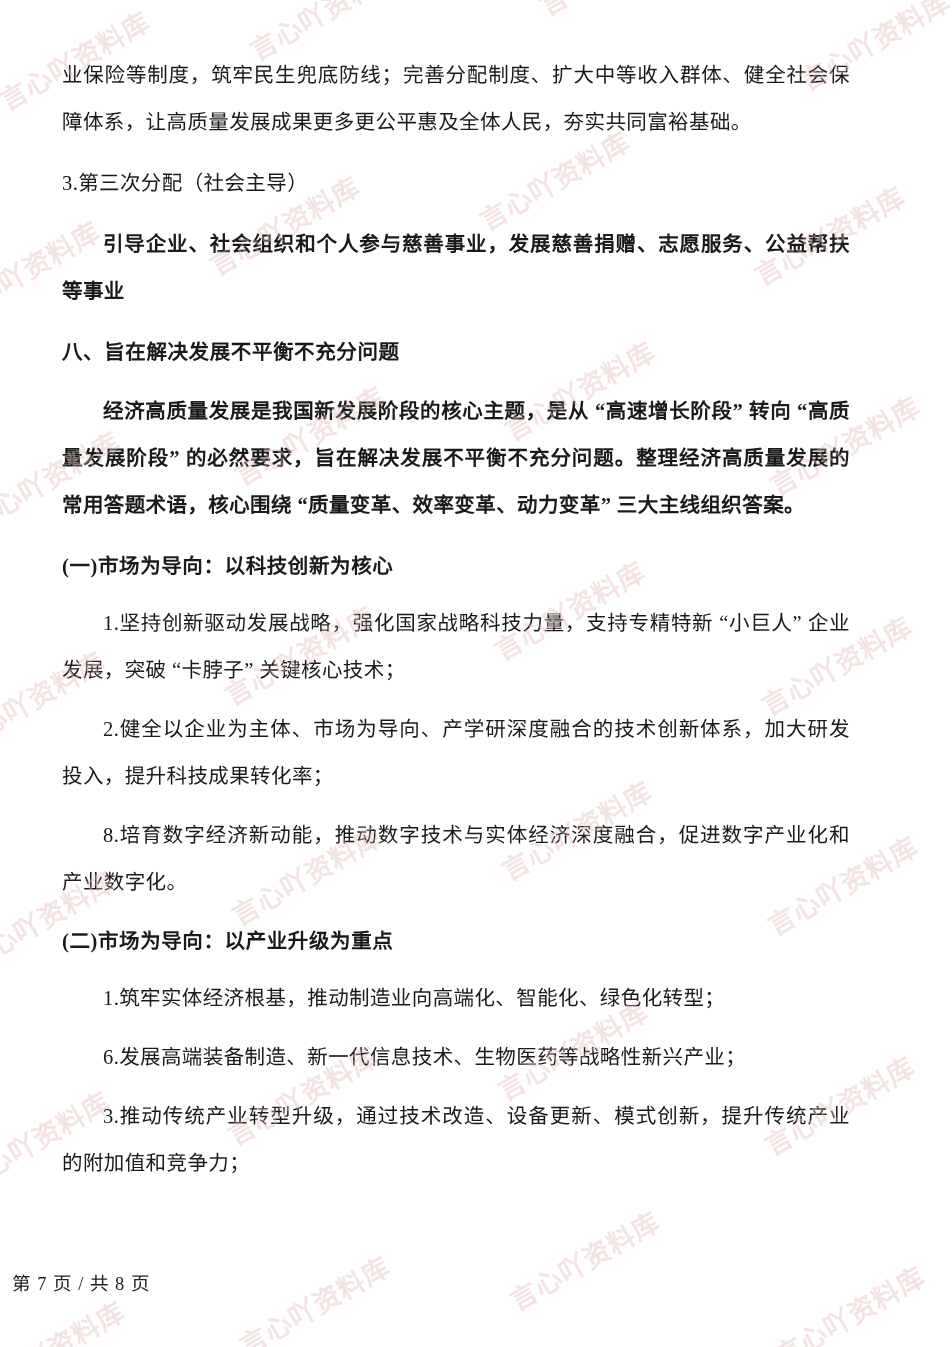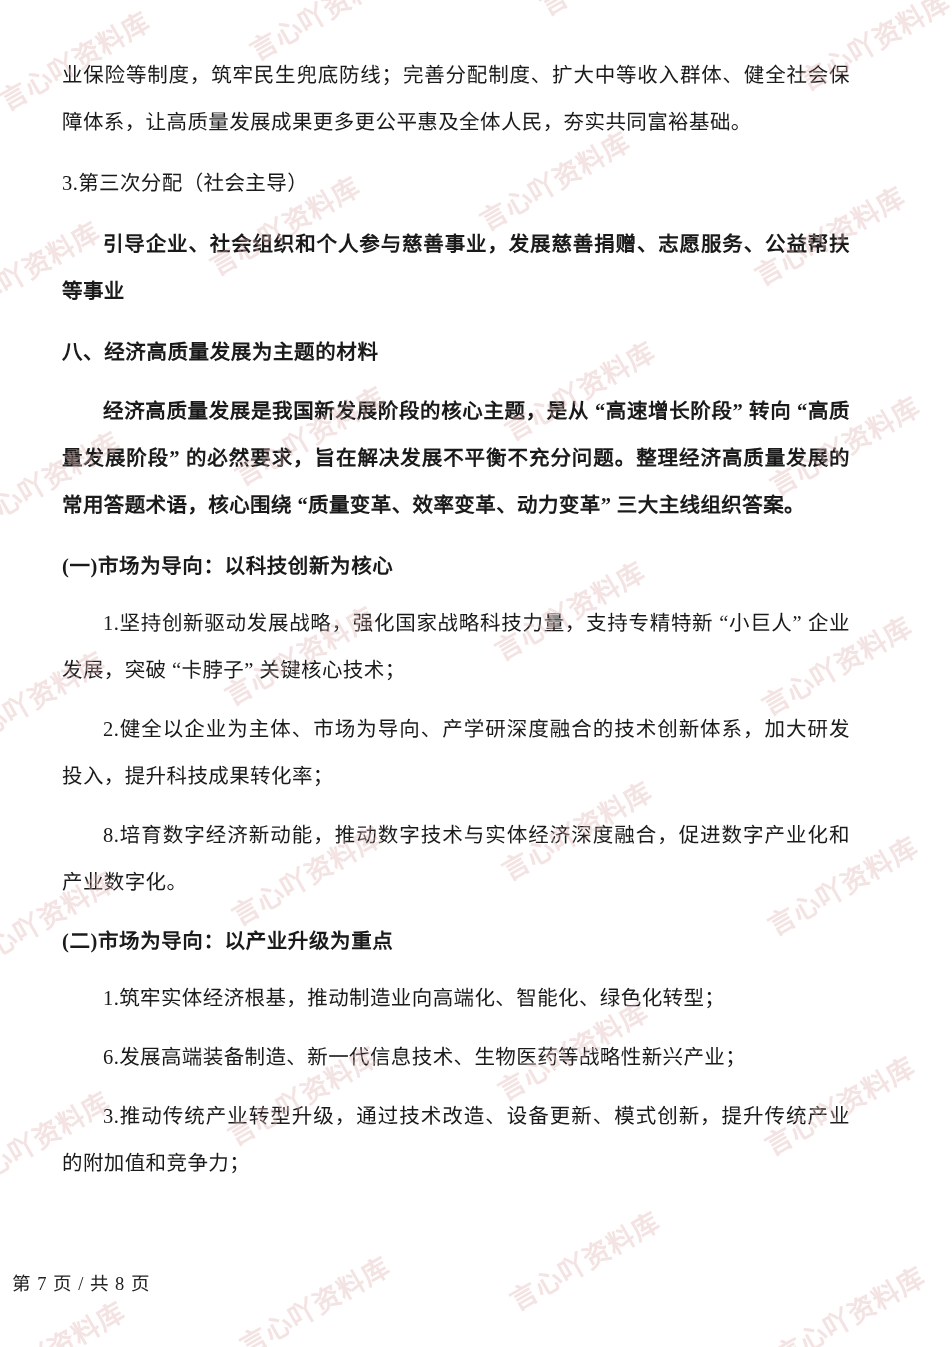--- a/index.html
+++ b/index.html
@@ -148,21 +148,21 @@
 <div id="page">
 
   <div class="doc-body">
 
     <p class="para-cont">业保险等制度，筑牢民生兜底防线；完善分配制度、扩大中等收入群体、健全社会保障体系，让高质量发展成果更多更公平惠及全体人民，夯实共同富裕基础。</p>
 
     <p class="noindent" style="margin-bottom:14px;">3.第三次分配（社会主导）</p>
 
     <p class="para">引导企业、社会组织和个人参与慈善事业，发展慈善捐赠、志愿服务、公益帮扶等事业</p>
 
-    <p class="heading">八、经济高质量发展为主题的材料</p>
+    <p class="heading">八、旨在解决发展不平衡不充分问题</p>
 
     <p class="para">经济高质量发展是我国新发展阶段的核心主题，是从 “高速增长阶段” 转向 “高质量发展阶段” 的必然要求，旨在解决发展不平衡不充分问题。整理经济高质量发展的常用答题术语，核心围绕 “质量变革、效率变革、动力变革” 三大主线组织答案。</p>
 
     <p class="subheading">(一)市场为导向：以科技创新为核心</p>
 
     <p class="item">1.坚持创新驱动发展战略，强化国家战略科技力量，支持专精特新 “小巨人” 企业发展，突破 “卡脖子” 关键核心技术；</p>
 
     <p class="item">2.健全以企业为主体、市场为导向、产学研深度融合的技术创新体系，加大研发投入，提升科技成果转化率；</p>
 
     <p class="item">8.培育数字经济新动能，推动数字技术与实体经济深度融合，促进数字产业化和产业数字化。</p>

